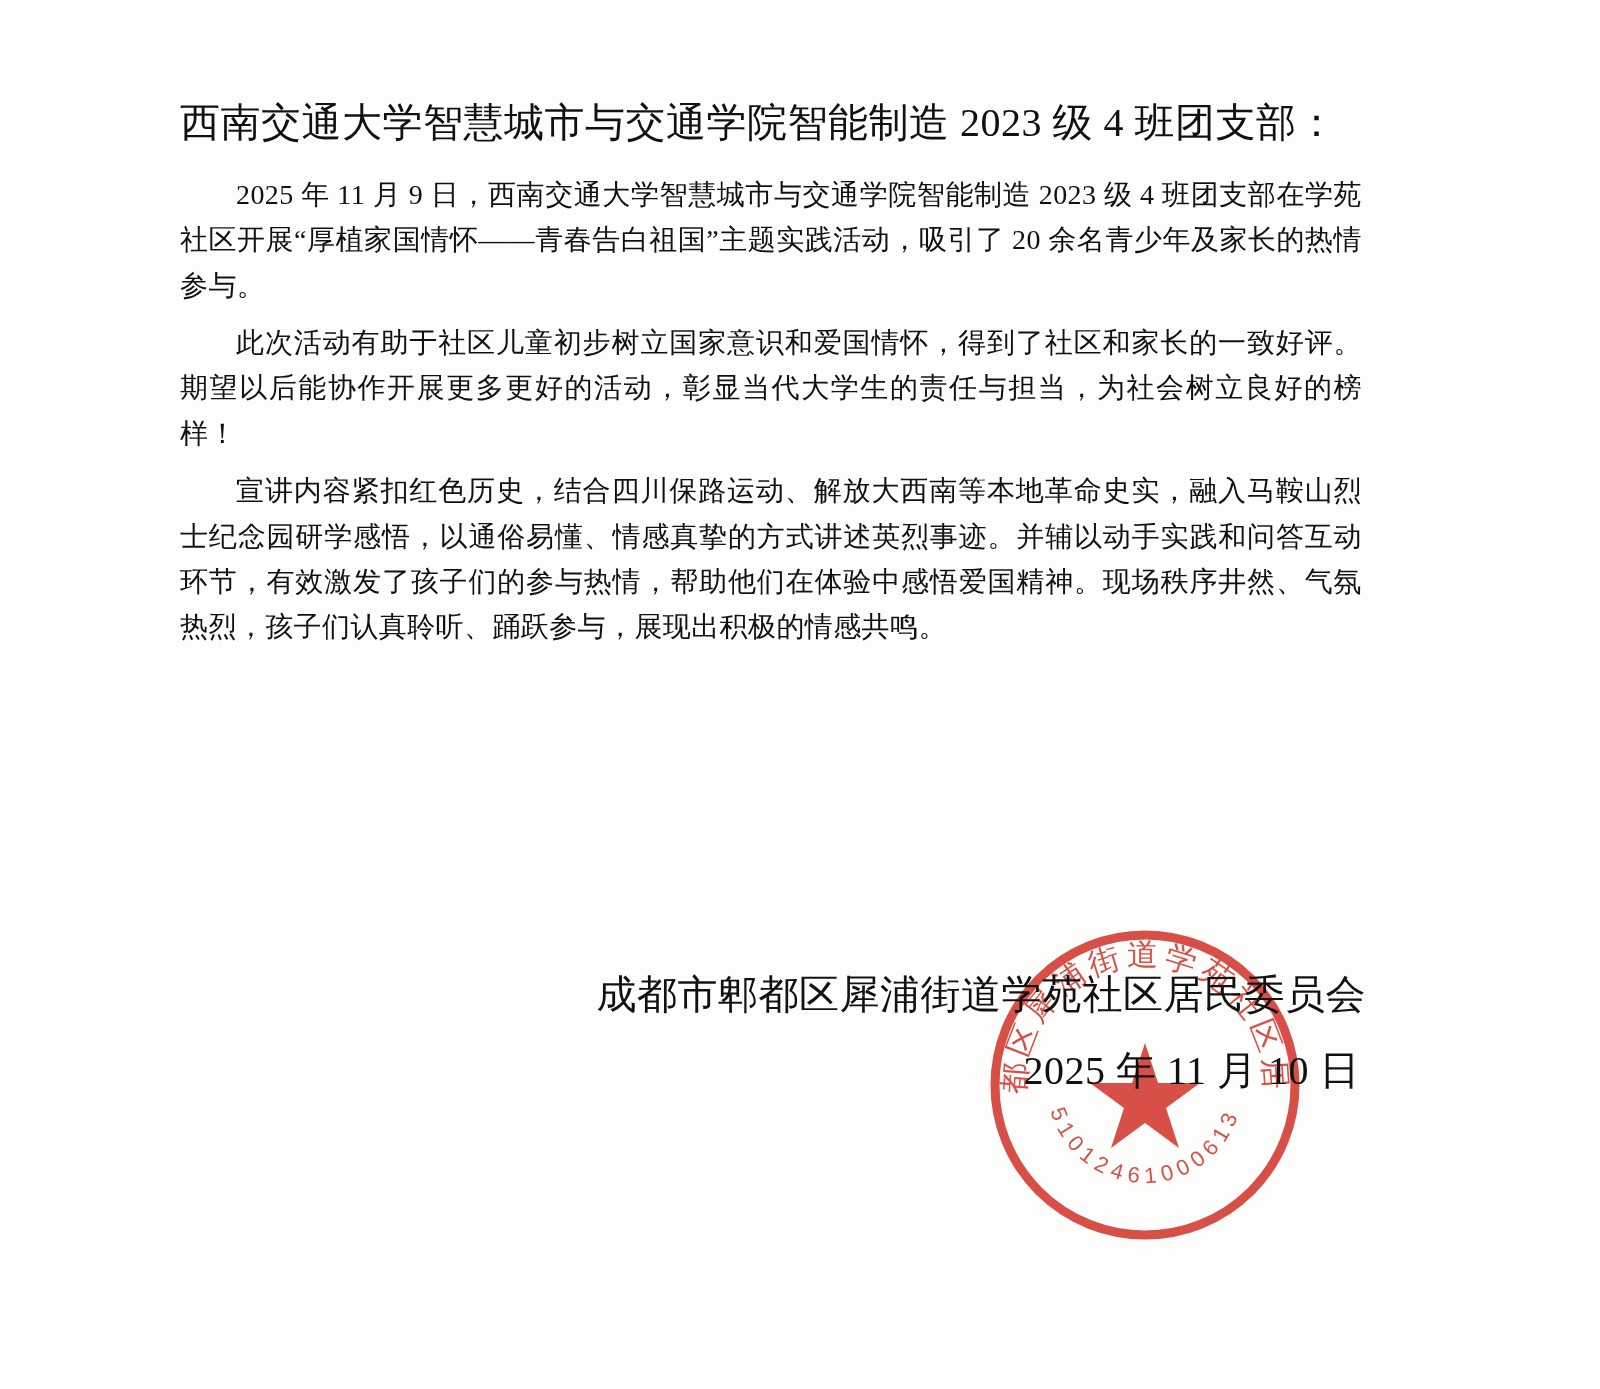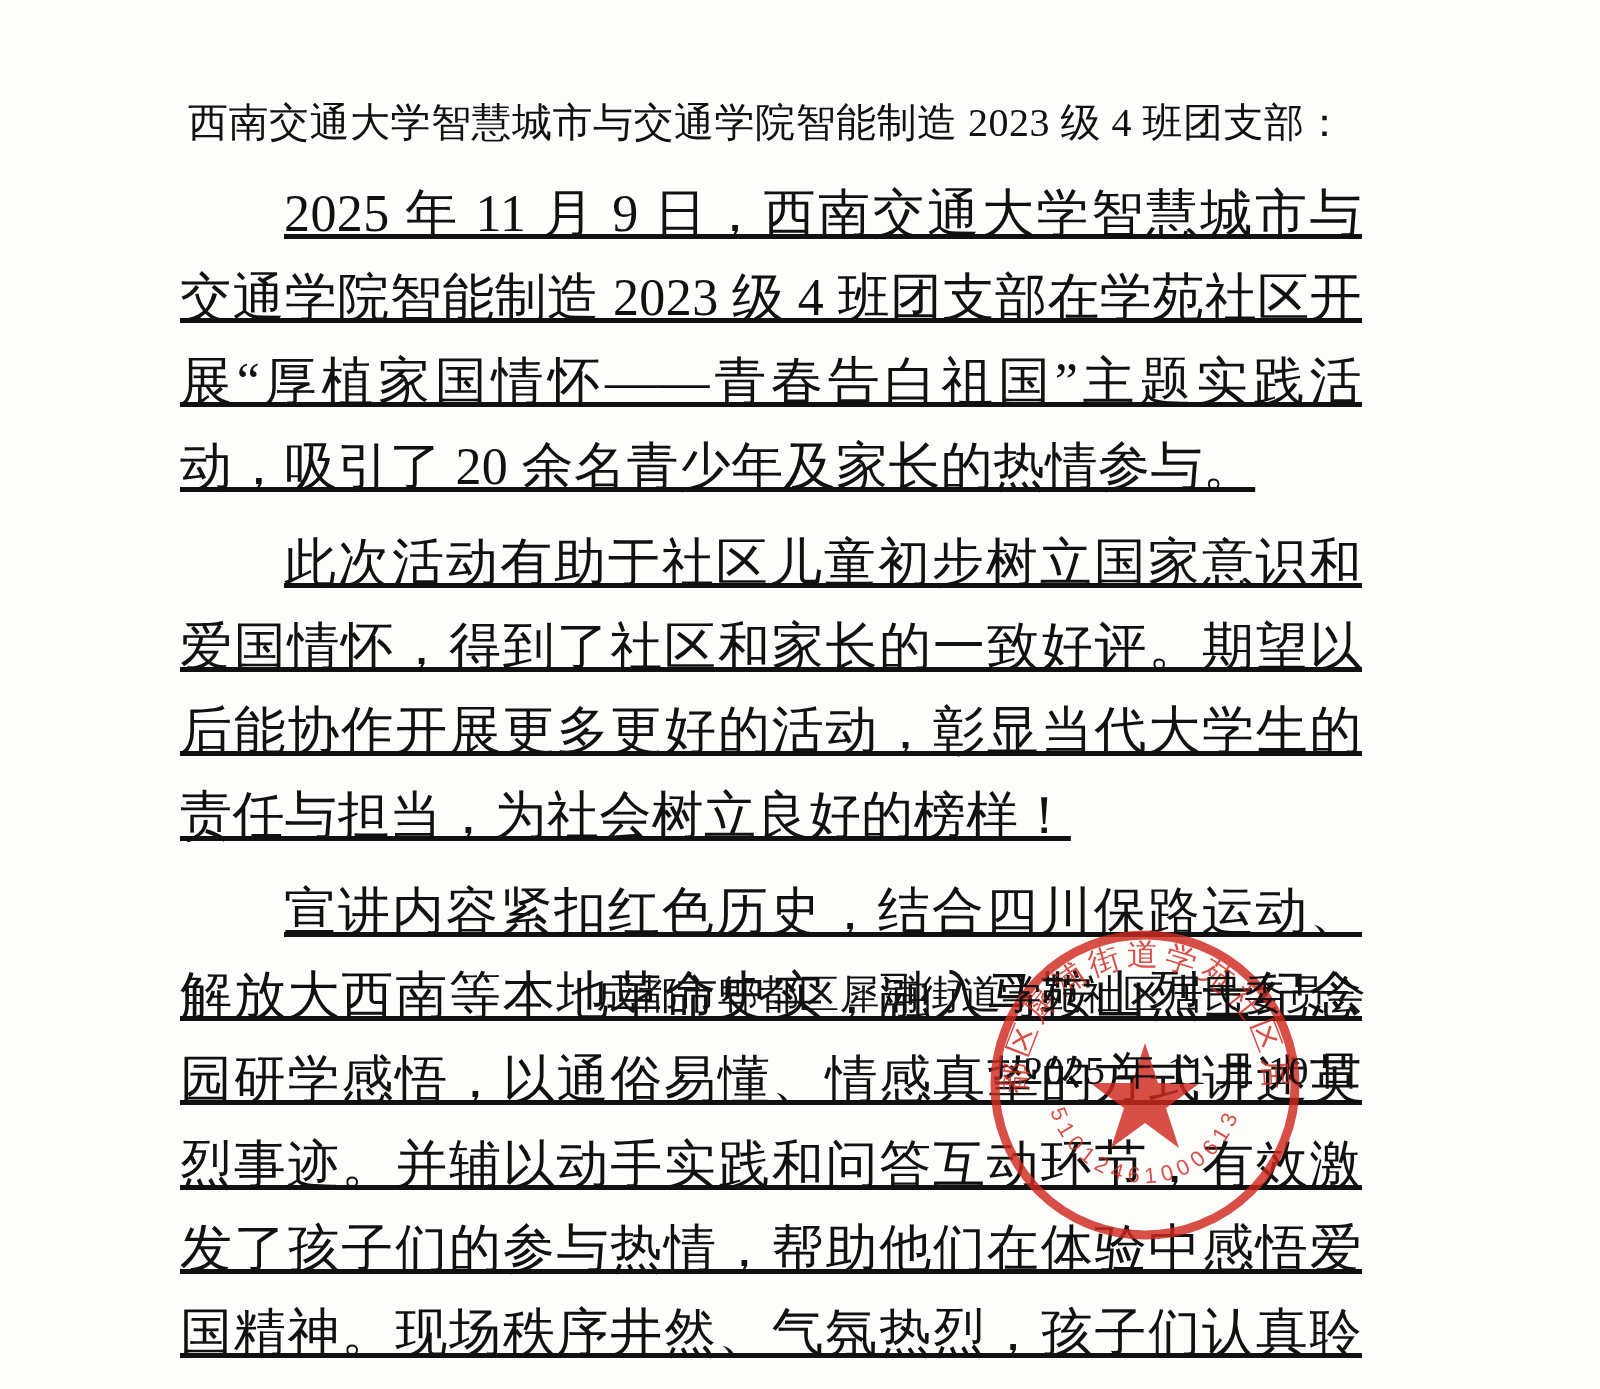--- a/index.html
+++ b/index.html
@@ -27,34 +27,33 @@
     position: absolute;
     left: 180px;
     top: 92px;
     width: 1190px;
   }
 
   .salutation {
     font-size: 40px;
     line-height: 1.55;
     letter-spacing: 0.5px;
-    margin: 0 0 18px 8px;
+    margin: 0 0 18px 0;
     white-space: nowrap;
     font-family: Liberation Serif, serif;
   }
 
   .para {
-    font-size: 52px;
+    font-size: 28px;
     line-height: 1.62;
     letter-spacing: 0.4px;
     text-align: justify;
     text-justify: inter-ideograph;
     margin: 0 8px 12px 0;
     text-indent: 2em;
-    text-decoration: underline;
   }
 
   .signature-block {
     position: absolute;
     left: 180px;
     top: 965px;
     width: 1190px;
     text-align: right;
     z-index: 3;
   }

